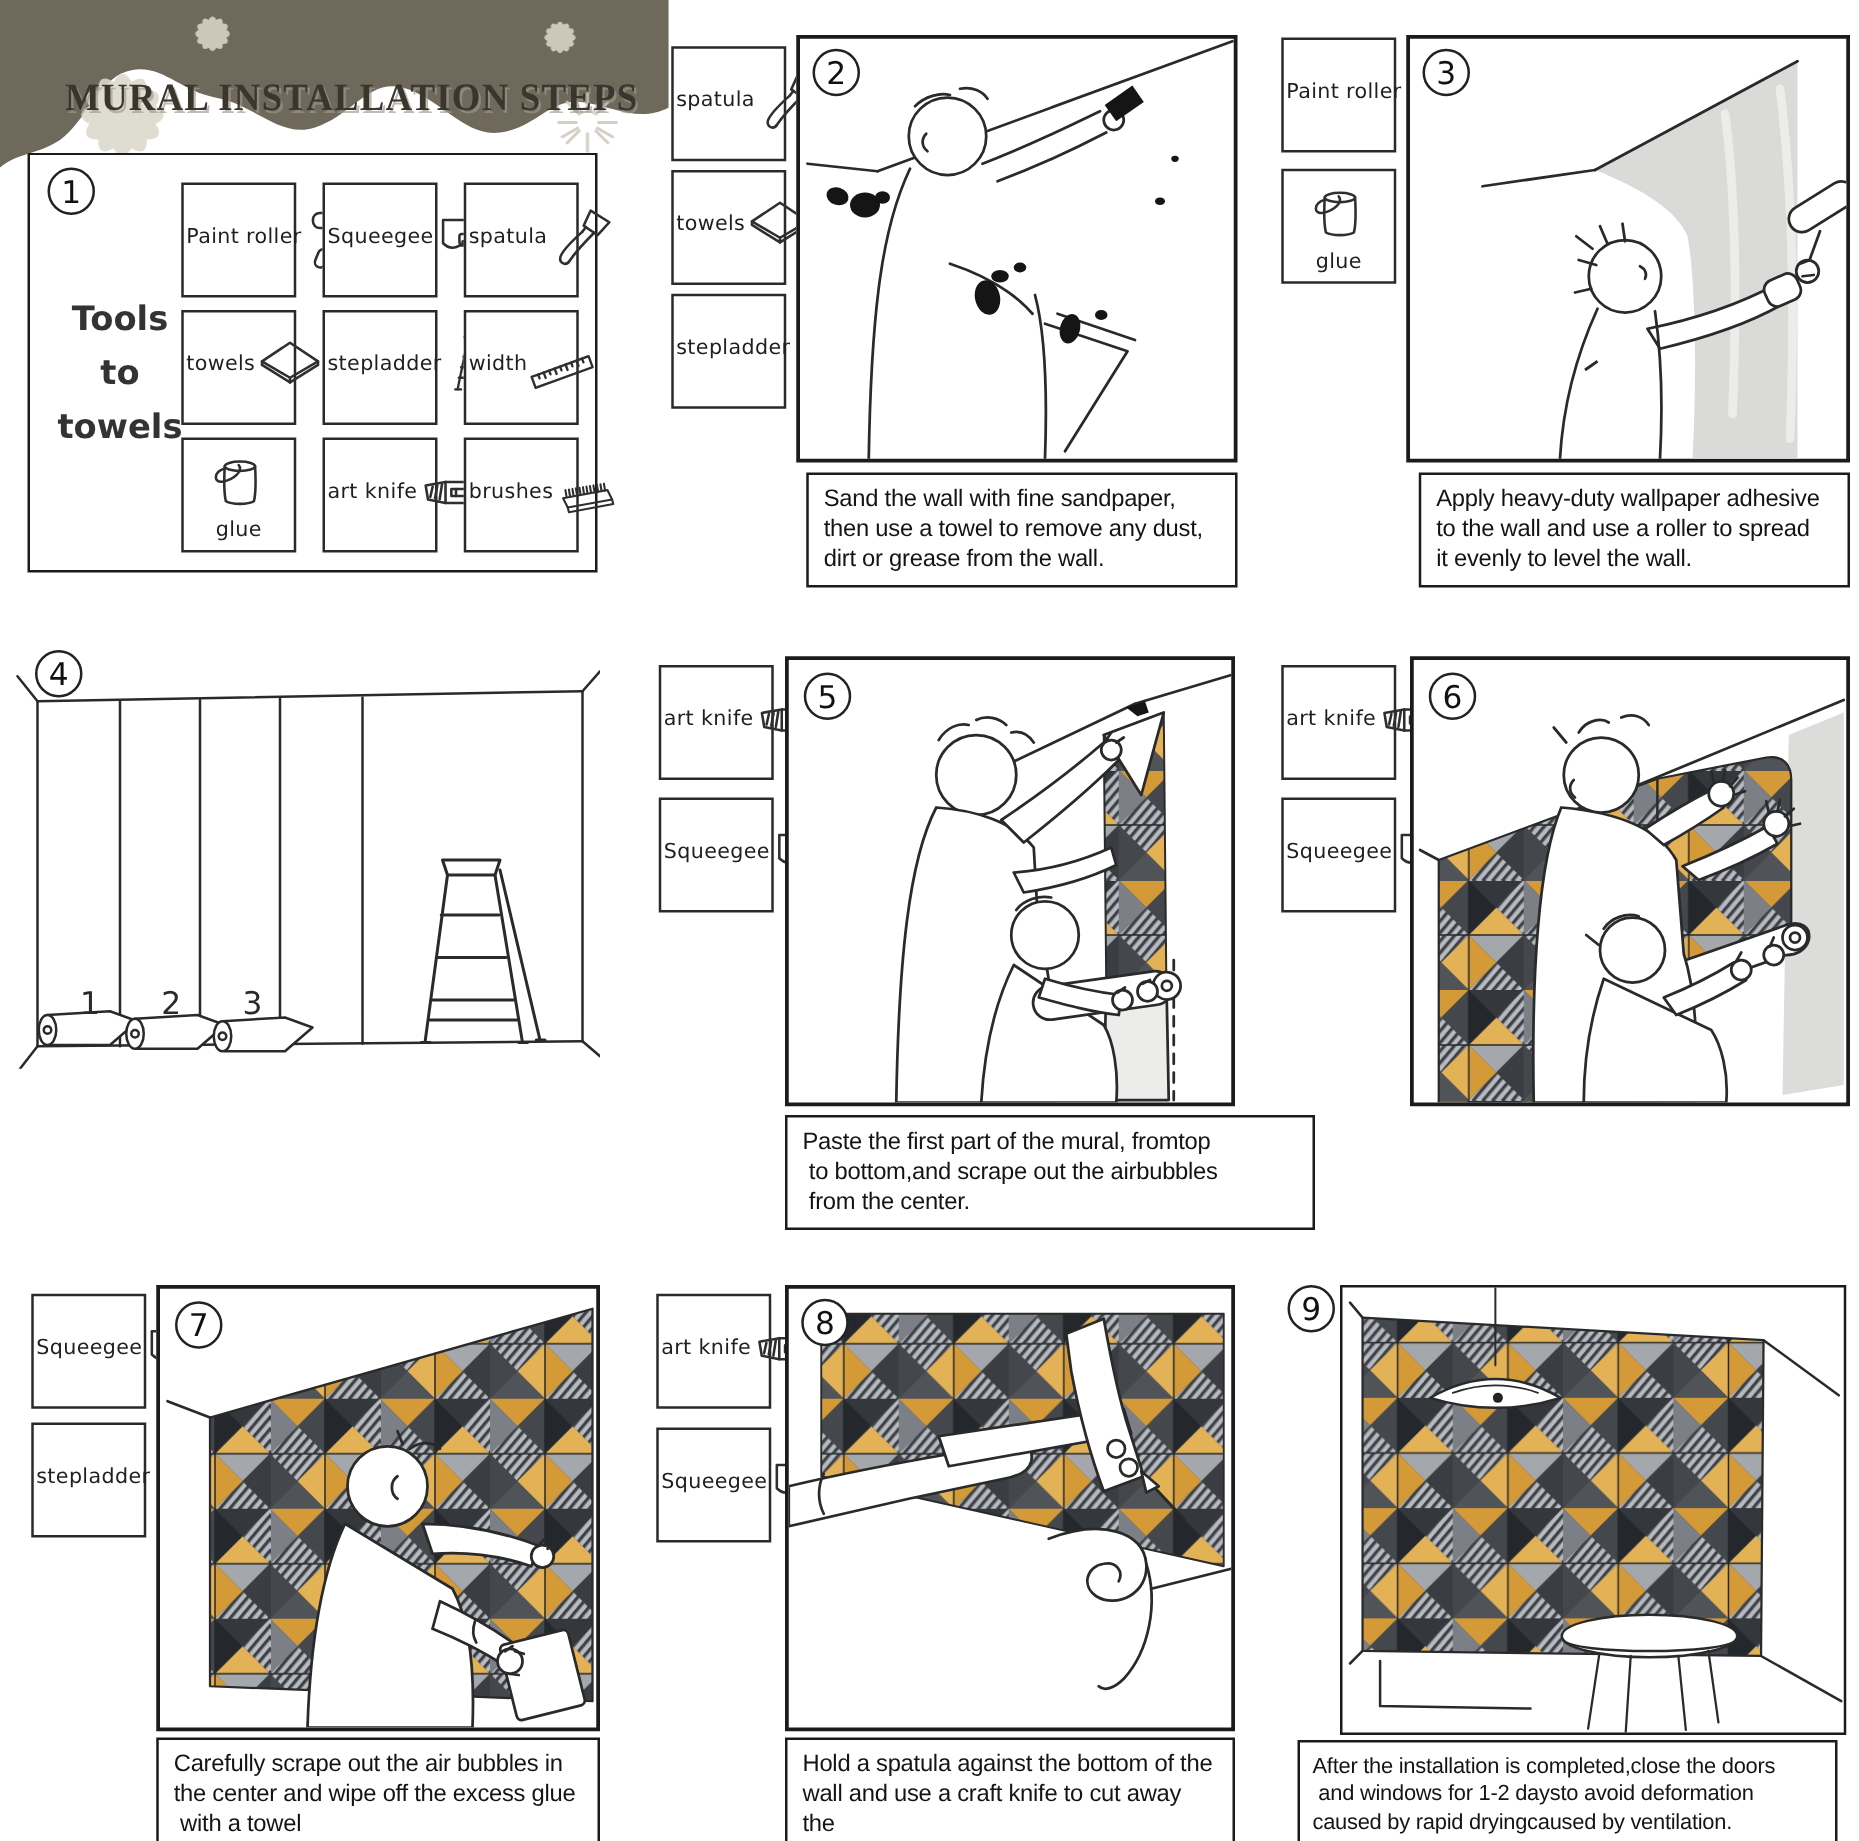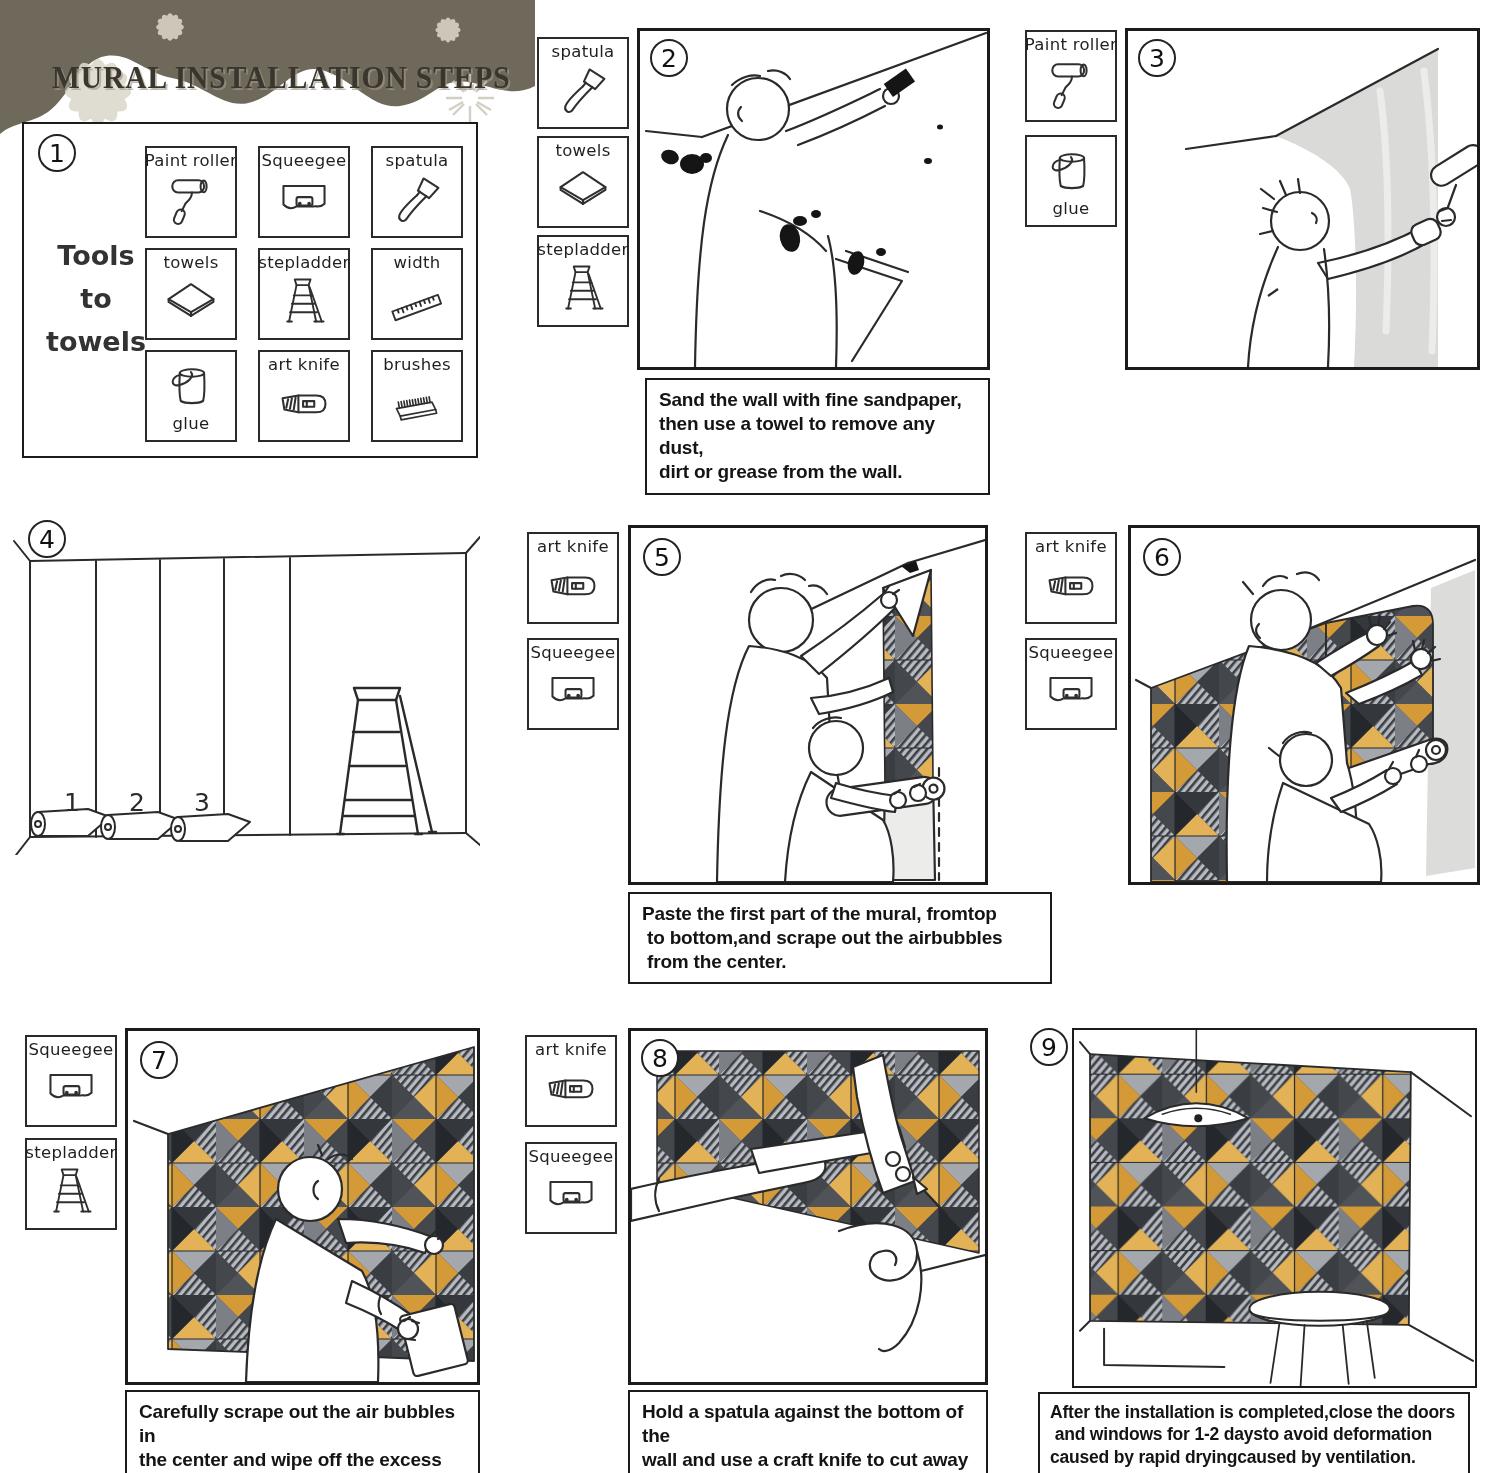--- a/index.html
+++ b/index.html
@@ -8,25 +8,25 @@
   .abs{position:absolute}
   .title{position:absolute;left:52px;top:60px;margin:0;font-family:"Liberation Serif",serif;
          font-weight:bold;font-size:31px;letter-spacing:1px;color:#3a362e;
          text-shadow:2px 2px 0 rgba(158,152,138,.65);transform:scaleX(.95);transform-origin:left;white-space:nowrap}
   .frame{position:absolute;border:3px solid #1b1b1b;background:#fff;box-sizing:border-box}
   .frame svg.ill{position:absolute;left:0;top:0;width:100%;height:100%}
   .num{position:absolute;width:38px;height:38px;border:2.5px solid #222;border-radius:50%;
        background:#fff;display:flex;align-items:center;justify-content:center;
        font-size:25px;color:#111;z-index:6;box-sizing:border-box}
   .caption{position:absolute;border:2.5px solid #1b1b1b;background:#fff;box-sizing:border-box;
-           font-family:"Liberation Sans",sans-serif;font-weight:bold;font-size:19px;
+           font-family:"Liberation Sans",sans-serif;font-weight:normal;font-size:19px;
            line-height:1.27;letter-spacing:-0.2px;color:#141414;padding:8px 12px;white-space:pre-wrap}
   .caption.small{font-size:17.5px;line-height:1.28;padding:7px 10px}
   .toolbox{position:absolute;width:92px;height:92px;border:2px solid #2a2a2a;background:#fff;
-           box-sizing:border-box;display:flex;flex-direction:column;align-items:center;
+           box-sizing:border-box;display:flex;flex-direction:row;align-items:center;
            justify-content:flex-start;padding:4px 2px 10px}
   .toolbox.rev{flex-direction:column-reverse;padding:2px 2px 6px}
   .toolbox .tl{font-size:16.5px;color:#1f1f1f;letter-spacing:.3px;white-space:nowrap;line-height:1.15}
   .toolbox svg.ti{width:56px;height:56px;flex:0 0 auto}
   .panel1{position:absolute;left:22px;top:122px;width:456px;height:336px;
           border:2.5px solid #1b1b1b;background:#fff;box-sizing:border-box}
   .t2p{position:absolute;left:8px;top:110px;width:128px;text-align:center;font-weight:bold;
        font-size:27px;line-height:1.6;color:#333;white-space:pre-line}
   .grid1{position:absolute;left:121px;top:22px;display:grid;
          grid-template-columns:repeat(3,92px);grid-auto-rows:92px;column-gap:21px;row-gap:10px}
@@ -328,20 +328,23 @@
         <circle cx="172" cy="190" r="29" fill="#fff"></circle>
         <path d="M146,168 L133,158 M149,181 L135,177 M145,200 L132,203 M158,164 L152,150 M172,162 L170,148"></path>
         <path d="M184,182 C188,184 190,188 188,192"></path>
         <path d="M150,216 C130,260 122,300 120,336"></path>
         <path d="M196,218 C202,260 202,300 200,336"></path>
       </g>
       <path d="M140,265 L150,258" stroke="#2a2a2a" stroke-width="2.2" fill="none"></path>
     </svg>
     <span class="num" style="left:10px;top:8px">3</span>
   </div>
+  <div class="caption" style="left:1135px;top:378px;width:345px">Apply heavy-duty wallpaper adhesive
+to the wall and use a roller to spread
+it evenly to level the wall.</div>
 
   <span class="num" style="left:28px;top:520px">4</span>
   <svg class="abs" style="left:8px;top:515px" width="472" height="340" viewBox="0 0 472 340">
     <g fill="none" stroke="#2a2a2a" stroke-width="2" stroke-linecap="round" stroke-linejoin="round">
       <path d="M22,46 L458,38"></path>
       <path d="M22,46 L6,26 M458,38 L472,22"></path>
       <path d="M22,46 V322 M458,38 V318"></path>
       <path d="M88,46 V322 M152,45 V322 M216,44 V321 M282,43 V320"></path>
       <path d="M22,322 L458,318"></path>
       <path d="M22,322 L8,340 M458,318 L472,330"></path>

